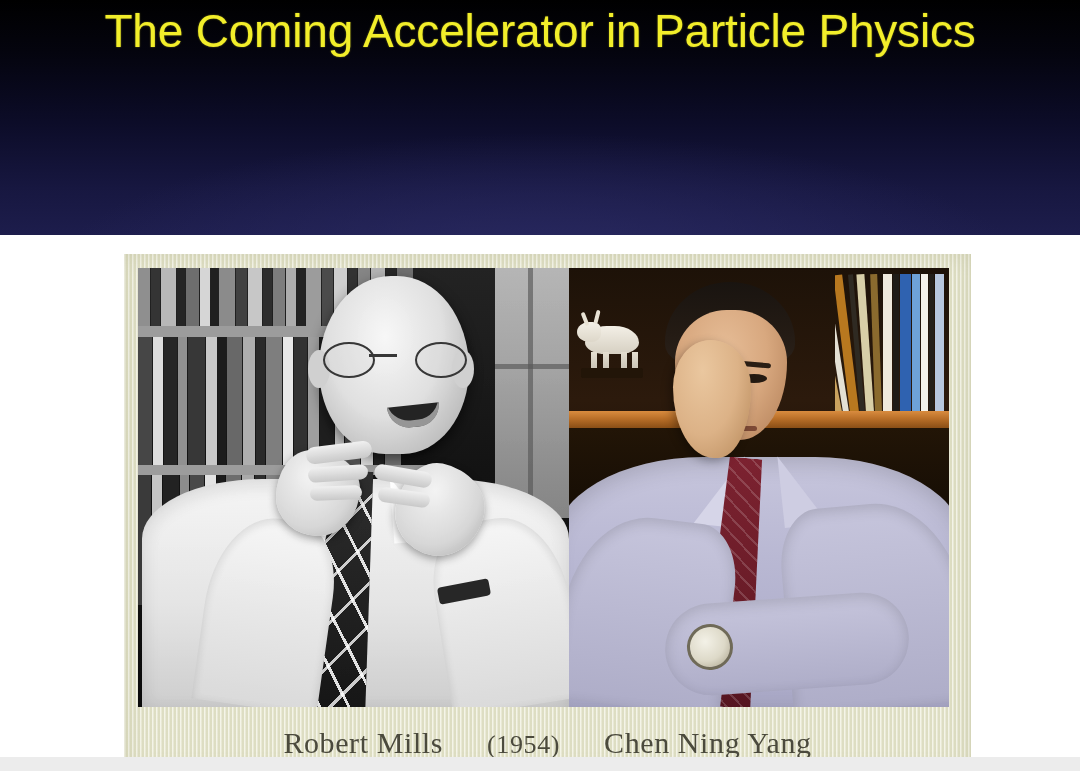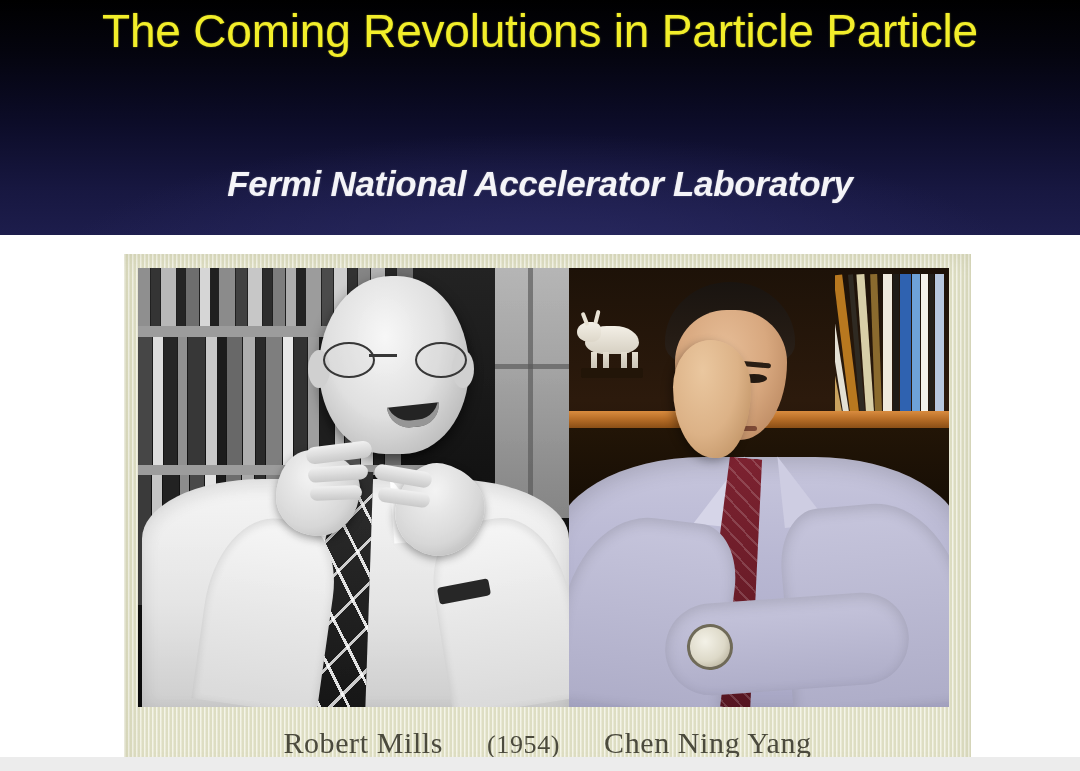--- a/index.html
+++ b/index.html
@@ -439,22 +439,21 @@
     height: 14px;
     background: #ececec;
   }
 </style>
 </head>
 <body>
 
 <div id="slide">
 
   <div id="title-banner">
-    <div id="banner-title">The Coming Revolutions in Particle Particle</div>
-    <div id="banner-affiliation">Fermi National Accelerator Laboratory</div>
+    <div id="banner-title">The Coming Accelerator in Particle Physics</div>
   </div>
 
   <div id="paper-panel">
 
     <div id="photo-pair">
 
       <div class="photo" id="photo-mills">
         <div class="mills-bg"></div>
 
         <div class="mills-bookrow" style="left:0; top:0; width:300px; height:58px;">

